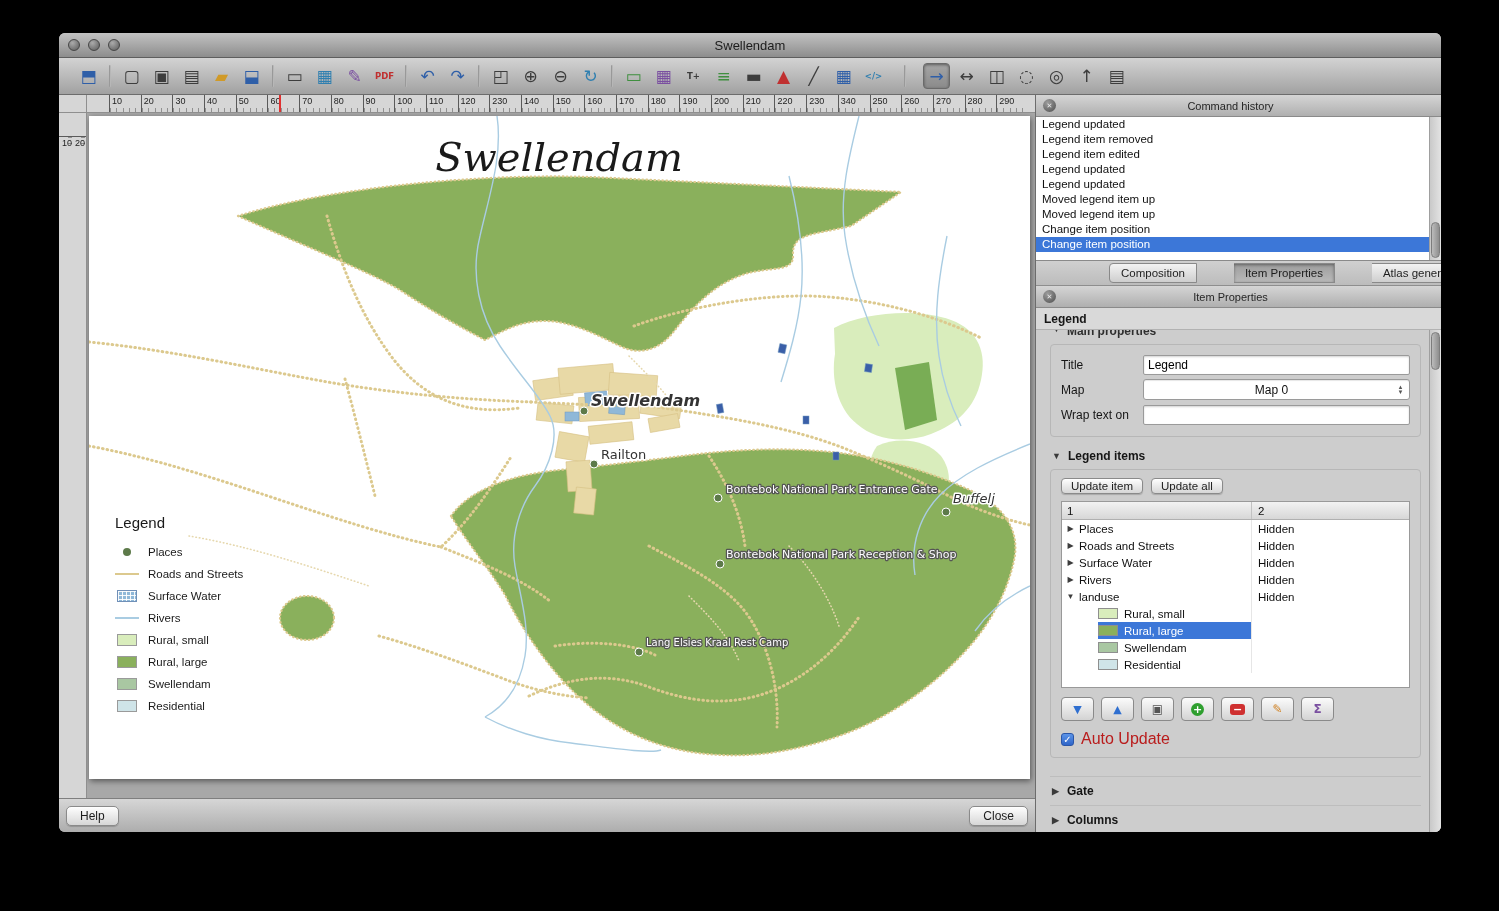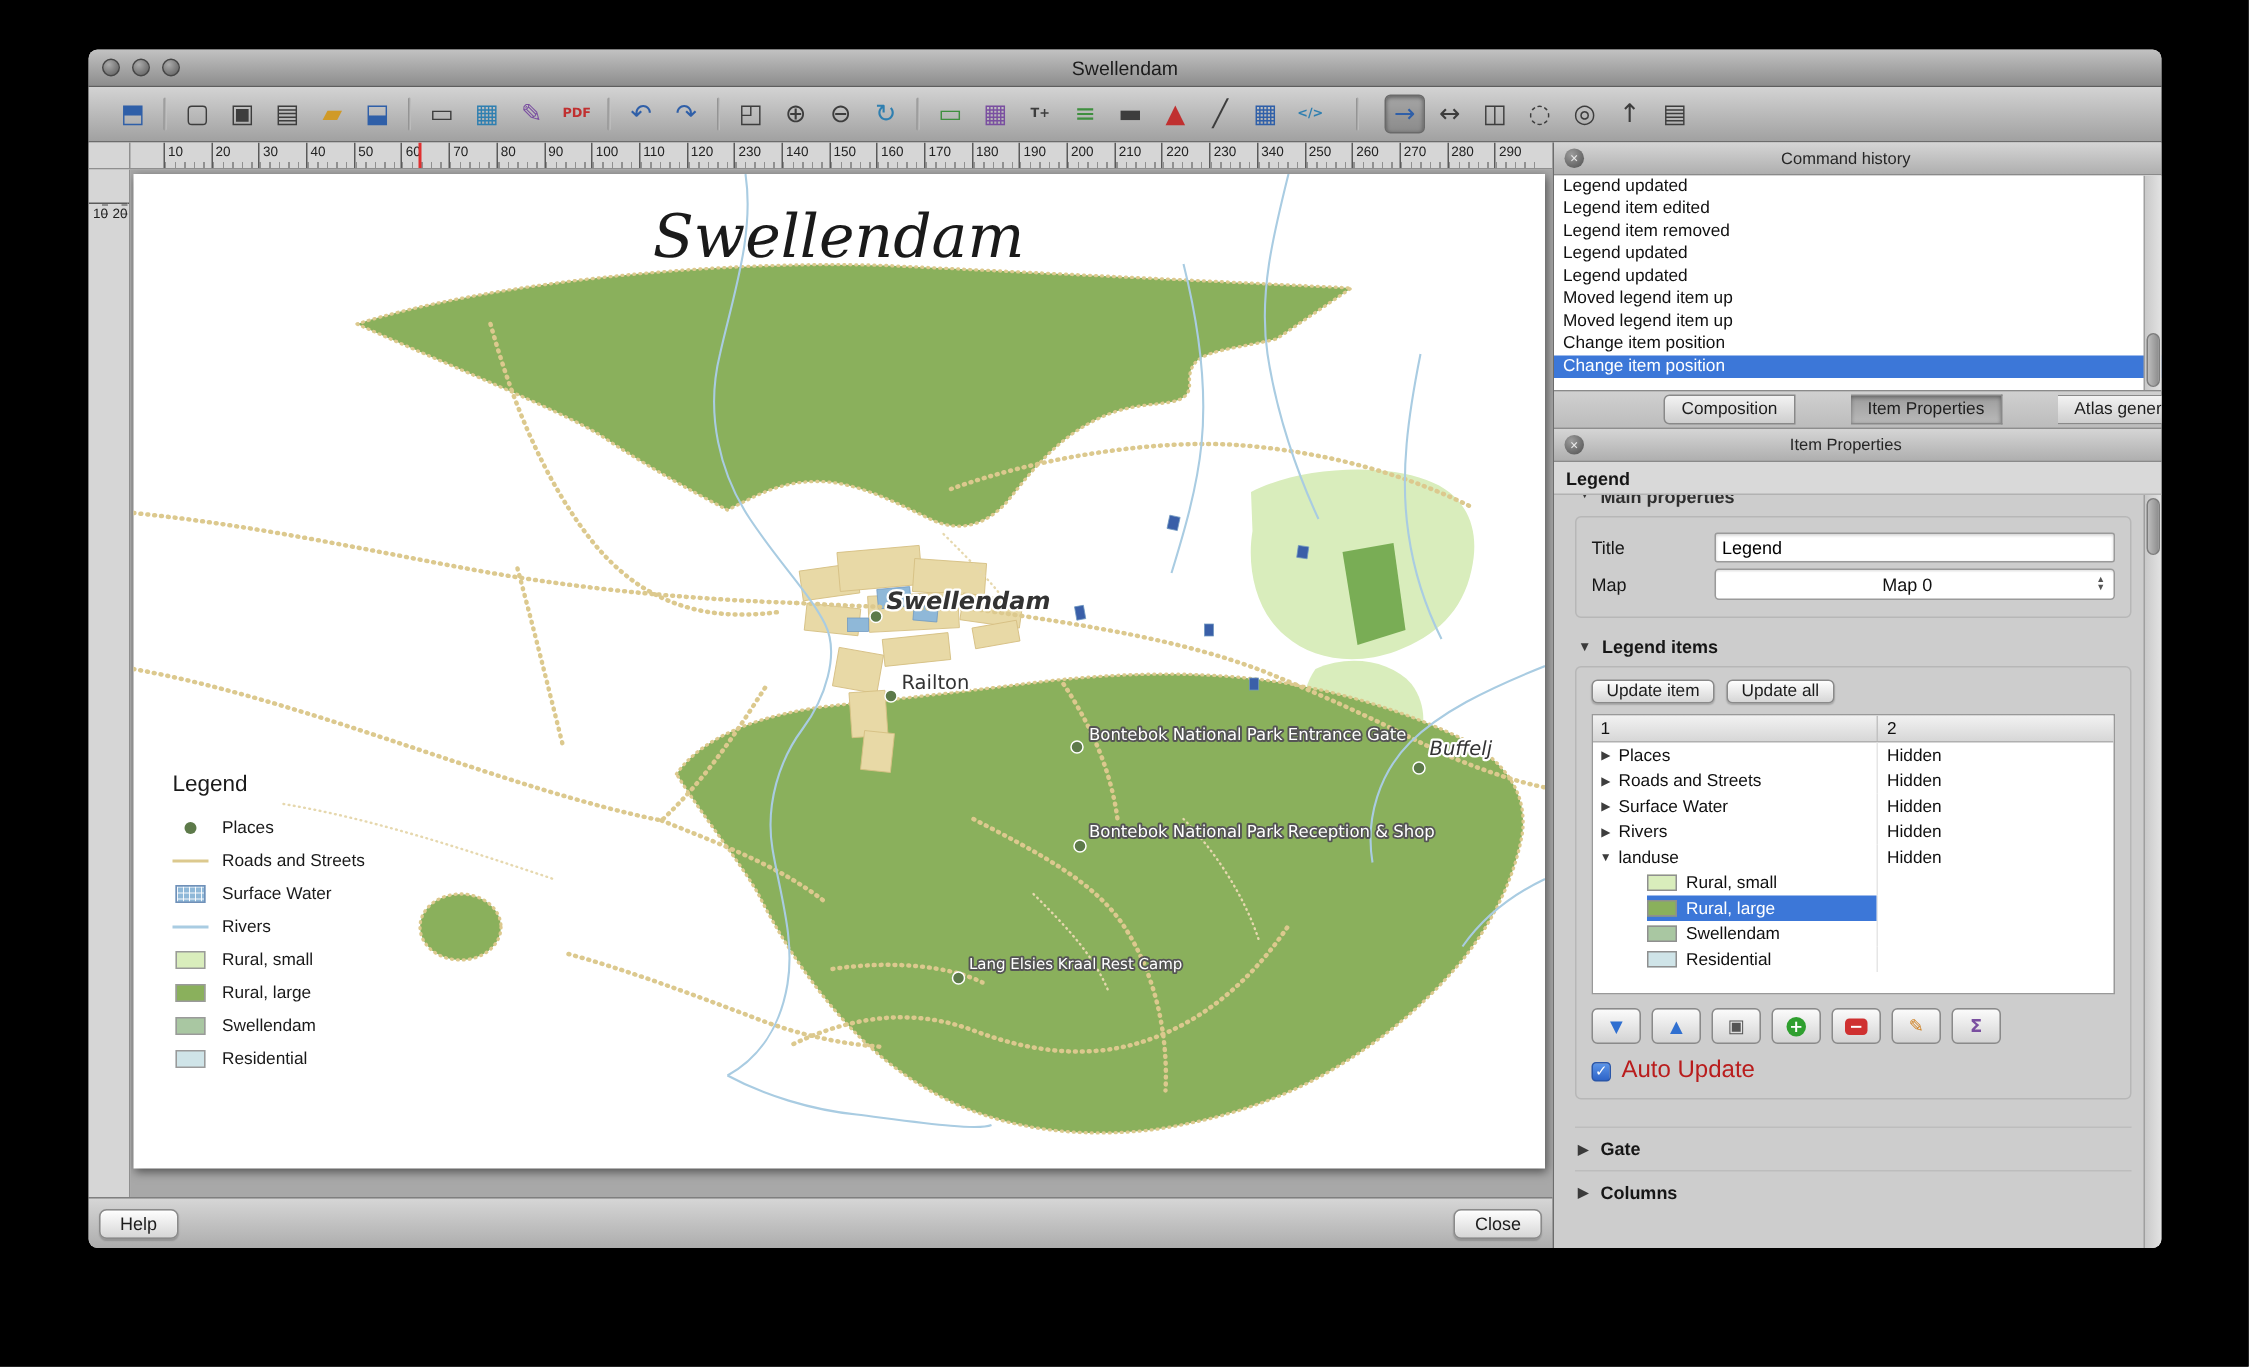--- a/index.html
+++ b/index.html
@@ -488,22 +488,22 @@
 
       <div class="right-panel">
 
         <div class="panel-titlebar">
           <span class="close-chip">✕</span>
           <span class="panel-title">Command history</span>
         </div>
         <div class="history-list">
           <div>
               <div class="hist-item"><span>Legend updated</span></div>
+              <div class="hist-item"><span>Legend item removed</span></div>
               <div class="hist-item"><span>Legend item edited</span></div>
-              <div class="hist-item"><span>Legend item removed</span></div>
               <div class="hist-item"><span>Legend updated</span></div>
               <div class="hist-item"><span>Legend updated</span></div>
               <div class="hist-item"><span>Moved legend item up</span></div>
               <div class="hist-item"><span>Moved legend item up</span></div>
               <div class="hist-item"><span>Change item position</span></div>
               <div class="hist-item selected"><span>Change item position</span></div>
             </div>
           <div class="vscroll hist-scroll">
               <div class="vthumb"></div>
             </div>
@@ -539,20 +539,24 @@
             </div>
             <div class="form-row">
               <span class="form-label">Map</span>
               <div class="combo">
                 <span class="combo-val">Map 0</span>
                 <span class="stepper">
                     <i>▲</i>
                     <i>▼</i>
                   </span>
               </div>
+            </div>
+            <div class="form-row">
+              <span class="form-label">Wrap text on</span>
+              <input class="tf" value="" style="">
             </div>
           </div>
 
           <div class="section-hdr">
             <span class="tri">▼</span>
             <span>Legend items</span>
           </div>
 
           <div class="groupbox">
             <div class="btn-row">

